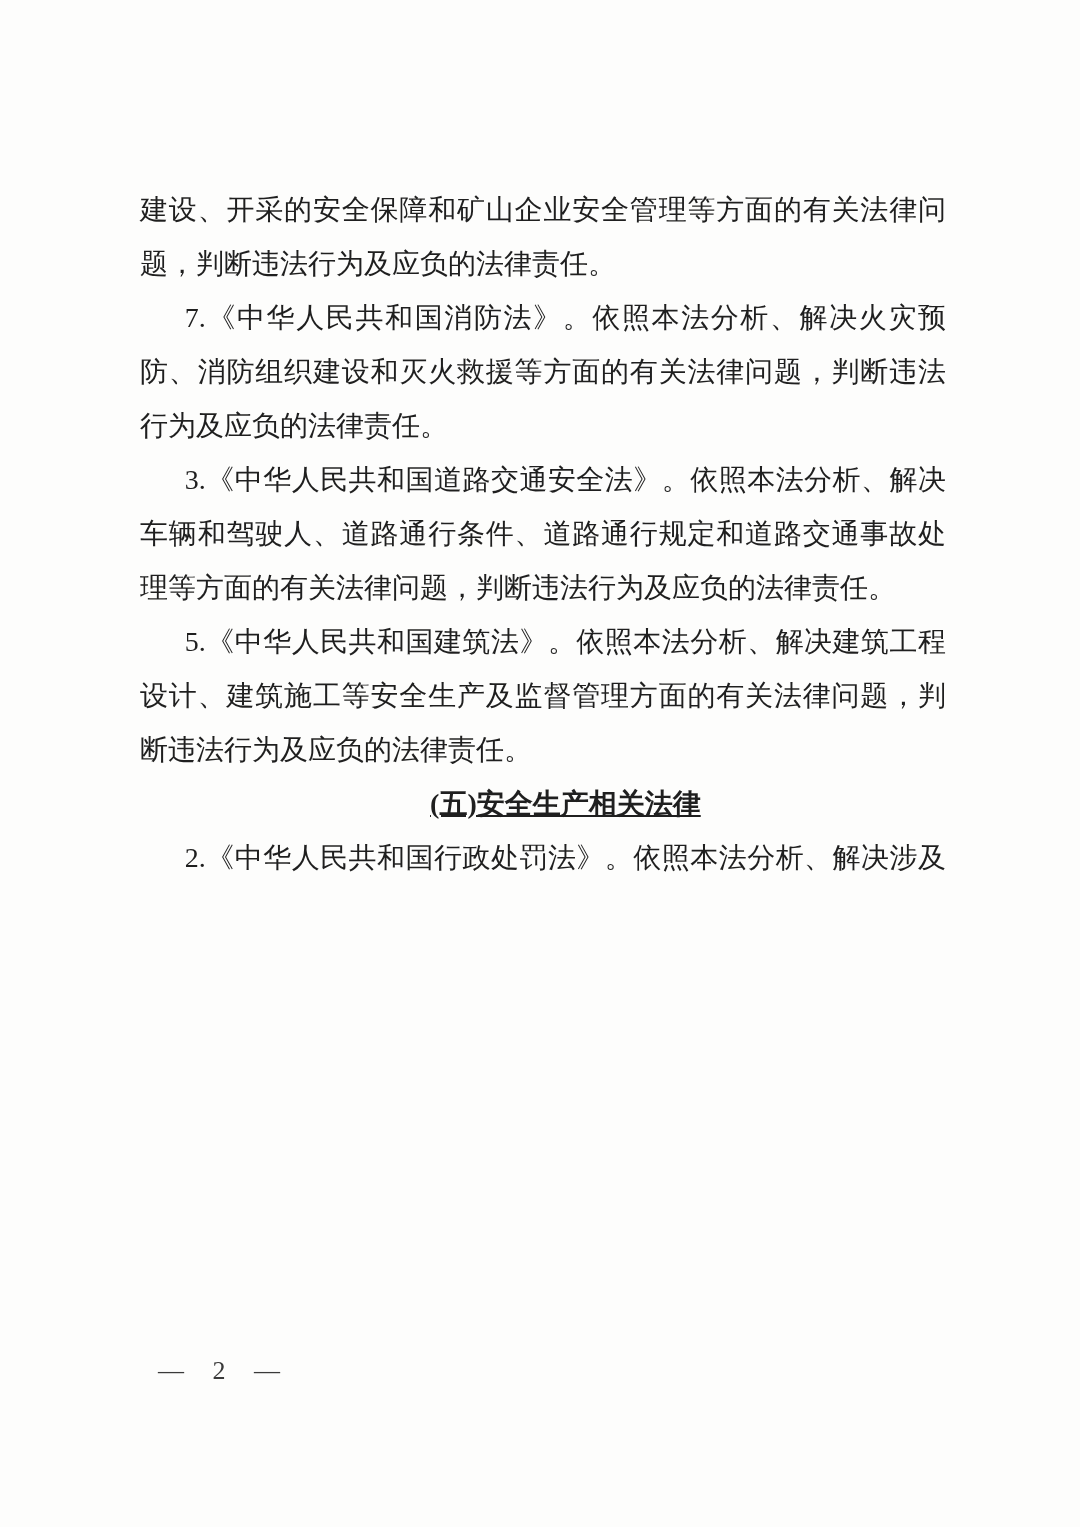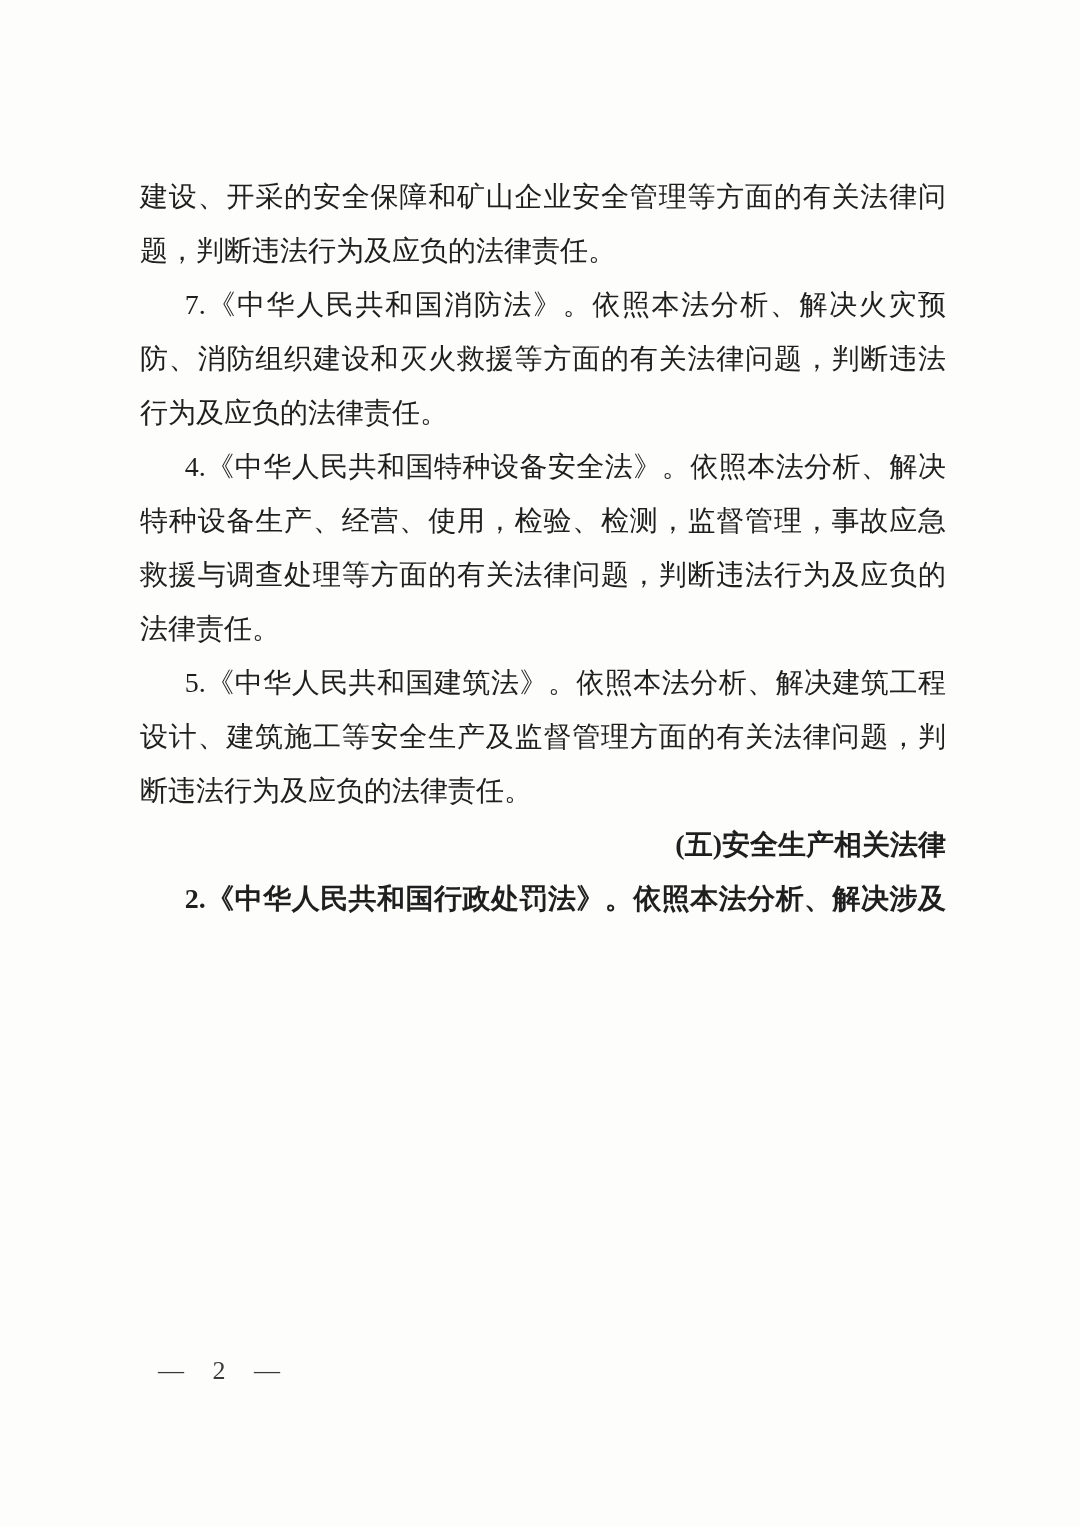--- a/index.html
+++ b/index.html
@@ -11,61 +11,61 @@
     position: relative;
     width: 1080px;
     height: 1527px;
     background: #fdfdfc;
     overflow: hidden;
     font-family: "Liberation Serif", "DejaVu Serif", serif;
   }
   .content {
     position: absolute;
     left: 140px;
-    top: 170px;
+    top: 183px;
     width: 806px;
     color: #1f1f1f;
     font-size: 28px;
     line-height: 54px;
     text-align: justify;
     text-justify: inter-ideograph;
   }
   .content p {
     margin: 0;
     padding: 0;
   }
   .para.indent {
     text-indent: 1.6em;
   }
   .para.heading {
     text-indent: 1.6em;
     font-weight: bold;
-    text-align: right;
+    text-align: center;
+    text-decoration: underline;
   }
   .para.justify-last {
     text-align-last: justify;
-    font-weight: bold;
   }
   .footer {
     position: absolute;
     left: 158px;
     top: 1356px;
     color: #3a3a3a;
     font-size: 26px;
     letter-spacing: 4px;
     word-spacing: 14px;
     font-family: "Liberation Serif", "DejaVu Serif", serif;
   }
 </style>
 </head>
 <body>
 
 <div class="page">
   <div class="content">
     <p class="para">建设、开采的安全保障和矿山企业安全管理等方面的有关法律问题，判断违法行为及应负的法律责任。</p>
     <p class="para indent">7.《中华人民共和国消防法》。依照本法分析、解决火灾预防、消防组织建设和灭火救援等方面的有关法律问题，判断违法行为及应负的法律责任。</p>
-    <p class="para indent">4.《中华人民共和国特种设备安全法》。依照本法分析、解决特种设备生产、经营、使用，检验、检测，监督管理，事故应急救援与调查处理等方面的有关法律问题，判断违法行为及应负的法律责任。</p>
+    <p class="para indent">3.《中华人民共和国道路交通安全法》。依照本法分析、解决车辆和驾驶人、道路通行条件、道路通行规定和道路交通事故处理等方面的有关法律问题，判断违法行为及应负的法律责任。</p>
     <p class="para indent">5.《中华人民共和国建筑法》。依照本法分析、解决建筑工程设计、建筑施工等安全生产及监督管理方面的有关法律问题，判断违法行为及应负的法律责任。</p>
     <p class="para heading">(五)安全生产相关法律</p>
     <p class="para indent justify-last">2.《中华人民共和国行政处罚法》。依照本法分析、解决涉及</p>
   </div>
   <div class="footer">— 2 —</div>
 </div>
 
 </body></html>

